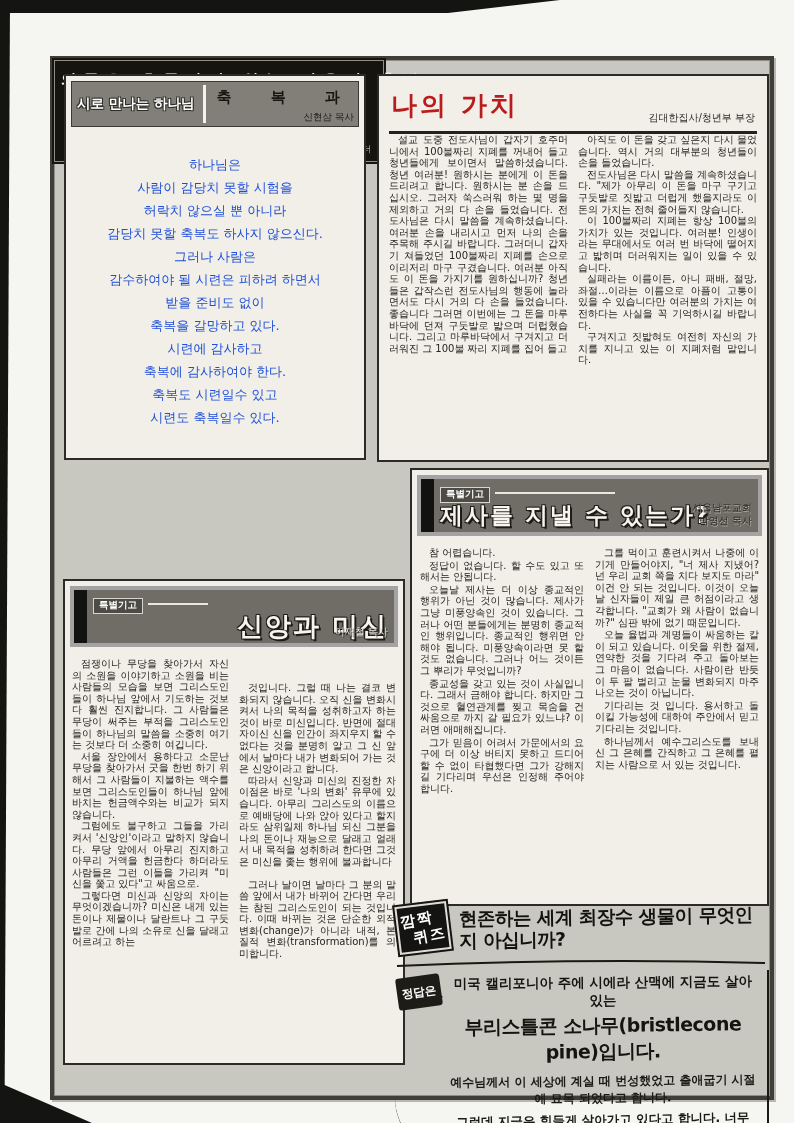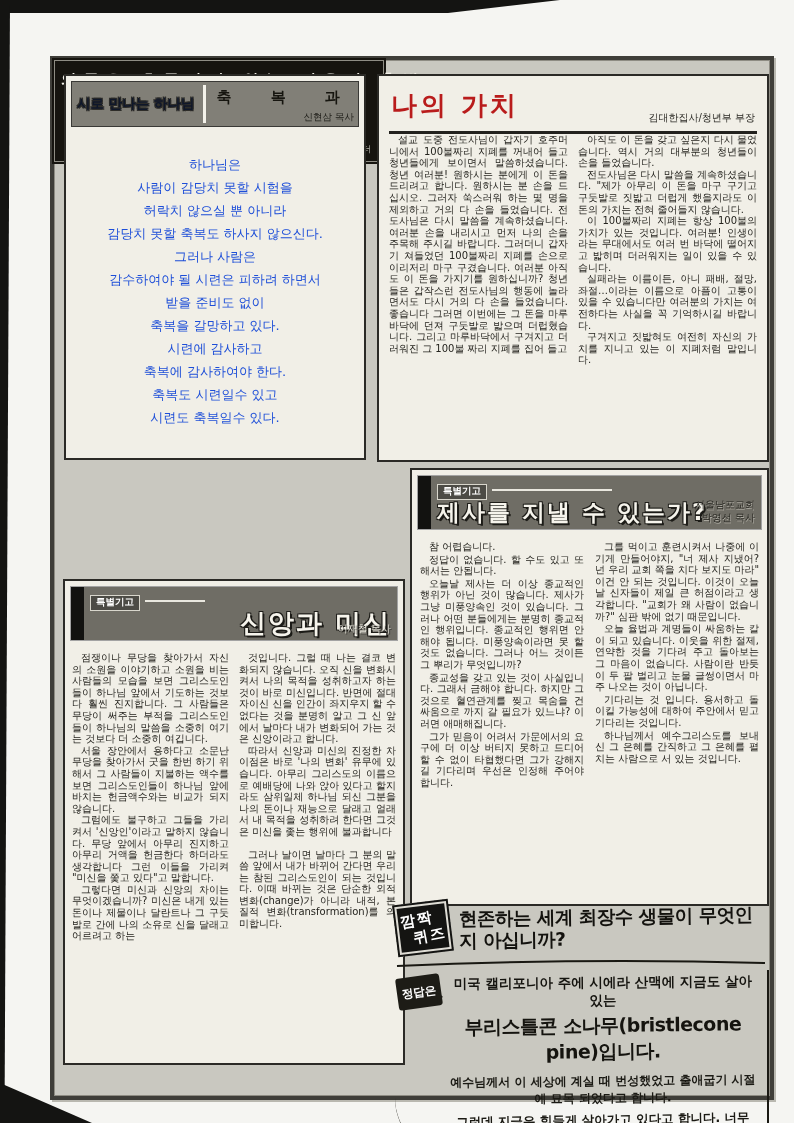--- a/index.html
+++ b/index.html
@@ -25,21 +25,21 @@
   }
   .box { position:absolute; background:#f1efe7; border:2px solid #2b2a26; }
 
   
   .poem-box { left:10px; top:14px; width:302px; height:386px; }
   .poem-header {
     position:relative; margin:5px; height:46px; background:#817f77;
     border:1px solid #3a3936; display:flex; align-items:stretch;
   }
   .poem-kicker {
-    align-self:center; padding:2px 5px; font-size:13.5px; font-weight:bold; color:#0f172a;
+    align-self:center; padding:2px 5px; font-size:13.5px; font-weight:bold; color:#ffffff;
     text-shadow:1px 1px 0 #2e2d29, -1px -1px 0 #2e2d29, 1px -1px 0 #2e2d29, -1px 1px 0 #2e2d29;
     white-space:nowrap;
   }
   .poem-header .vbar { width:3px; background:#f4f2ea; margin:3px 4px; }
   .poem-head-right { flex:1; position:relative; }
   .poem-title {
     position:absolute; left:6px; top:6px; right:2px;
     font-size:15px; font-weight:bold; color:#16150f;
     letter-spacing:17px; white-space:nowrap; overflow:hidden;
   }
@@ -64,21 +64,21 @@
     background:#16140f; border:1px solid #8f8d84; padding:9px 6px 0 6px;
     box-shadow:0 0 0 2px #16140f;
   }
   .quote-title {
     text-align:center; font-size:15.5px; font-weight:bold; letter-spacing:7px;
     color:#f3f1e9; white-space:nowrap;
   }
   .quote-lines { margin-top:7px; text-align:center; font-size:9px; line-height:14.5px; color:#b5b3aa; }
 
   
-  .art-header { position:relative; margin:5px; background:#6f6d65; border:1px solid #a3a3a3; display:flex; }
+  .art-header { position:relative; margin:5px; background:#6f6d65; border:4px solid #a3a3a3; display:flex; }
   .art-header .blackbar { width:13px; background:#121210; }
   .art-head-main { flex:1; position:relative; padding:3px 6px 4px 6px; }
   .kicker-chip {
     display:inline-block; font-size:9.5px; font-weight:bold; color:#fff;
     background:#4c4b45; border:1px solid #d8d6cc; padding:0 5px 1px 5px;
   }
   .kicker-rule { display:inline-block; vertical-align:middle; height:2px; background:#e9e7df; }
   .art-title {
     font-size:23px; font-weight:bold; letter-spacing:2px; line-height:25px; color:#f6f4ec; white-space:nowrap;
     text-shadow:-1px -1px 0 #1d1c18, 1px -1px 0 #1d1c18, -1px 1px 0 #1d1c18, 1px 1px 0 #1d1c18, 2px 2px 0 #1d1c18;
@@ -90,21 +90,21 @@
   .jesa-box { left:356px; top:408px; width:359px; height:438px; }
   .jesa-box .cols { padding:6px 8px;justify-content:center; }
   .jesa-box .col { width:166px; }
   .jesa-box .col + .col { margin-left:11px; }
   .jesa-box .para + .para { margin-top:1px; }
 
   
   .misin-box { left:9px; top:519px; width:342px; height:486px; }
   .misin-box .cols { padding:6px 7px; }
   .misin-box .col { width:158px; }
-  .misin-box .col + .col { margin-left:10px; }
+  .misin-box .col + .col { margin-left:10px;margin-top:24px; }
   .gap-top { margin-top:11px; }
 
   
   .quiz { position:absolute; left:341px; top:842px; width:374px; height:188px; }
   .quiz-row1 { display:flex; align-items:center; }
   .quiz-badge {
     width:56px; height:52px; background:#141412; color:#fff; flex:0 0 auto;
     box-shadow:inset 0 0 0 2px #141412, inset 0 0 0 4px rgba(245,243,235,.9);
     display:flex; flex-direction:column; justify-content:center;
     transform:rotate(-7deg); text-align:center;
@@ -216,42 +216,42 @@
     <div class="cols">
       <div class="col">
         <p class="para">참 어렵습니다.</p>
         <p class="para">정답이 없습니다. 할 수도 있고 또 해서는 안됩니다.</p>
         <p class="para">오늘날 제사는 더 이상 종교적인 행위가 아닌 것이 많습니다. 제사가 그냥 미풍양속인 것이 있습니다. 그러나 어떤 분들에게는 분명히 종교적인 행위입니다. 종교적인 행위면 안 해야 됩니다. 미풍양속이라면 못 할 것도 없습니다. 그러나 어느 것이든 그 뿌리가 무엇입니까?</p>
         <p class="para">종교성을 갖고 있는 것이 사실입니다. 그래서 금해야 합니다. 하지만 그것으로 혈연관계를 찢고 목숨을 건 싸움으로 까지 갈 필요가 있느냐? 이러면 애매해집니다.</p>
         <p class="para">그가 믿음이 어려서 가문에서의 요구에 더 이상 버티지 못하고 드디어 할 수 없이 타협했다면 그가 강해지길 기다리며 우선은 인정해 주어야 합니다.</p>
       </div>
       <div class="col">
         <p class="para">그를 먹이고 훈련시켜서 나중에 이기게 만들어야지, "너 제사 지냈어? 넌 우리 교회 쪽을 치다 보지도 마라" 이건 안 되는 것입니다. 이것이 오늘날 신자들이 제일 큰 허점이라고 생각합니다. "교회가 왜 사람이 없습니까?" 심판 밖에 없기 때문입니다.</p>
-        <p class="para">오늘 율법과 계명들이 싸움하는 칼이 되고 있습니다. 이웃을 위한 절제, 연약한 것을 기다려 주고 돌아보는 그 마음이 없습니다. 사람이란 반듯이 두 팔 벌리고 눈물 글썽이면서 마주 나오는 것이 아닙니다.</p>
+        <p class="para">오늘 율법과 계명들이 싸움하는 칼이 되고 있습니다. 이웃을 위한 절제, 연약한 것을 기다려 주고 돌아보는 그 마음이 없습니다. 사람이란 반듯이 두 팔 벌리고 눈물 변화되지 마주 나오는 것이 아닙니다.</p>
         <p class="para">기다리는 것 입니다. 용서하고 돌이킬 가능성에 대하여 주안에서 믿고 기다리는 것입니다.</p>
         <p class="para">하나님께서 예수그리스도를 보내신 그 은혜를 간직하고 그 은혜를 펼치는 사람으로 서 있는 것입니다.</p>
       </div>
     </div>
   </div>
 
   <div class="box misin-box">
     <div class="art-header">
       <div class="blackbar"></div>
       <div class="art-head-main">
         <span class="kicker-chip">특별기고</span>
         <span class="kicker-rule" style="width:60px;"></span>
         <div class="art-title" style="font-size:26px;text-align:right;">신앙과 미신</div>
         <div class="art-attrib" style="color:#e8e6dc; text-shadow:1px 1px 0 #2a2925;">이재철 목사</div>
       </div>
     </div>
     <div class="cols">
       <div class="col">
         <p class="para">점쟁이나 무당을 찾아가서 자신의 소원을 이야기하고 소원을 비는 사람들의 모습을 보면 그리스도인들이 하나님 앞에서 기도하는 것보다 훨씬 진지합니다. 그 사람들은 무당이 써주는 부적을 그리스도인들이 하나님의 말씀을 소중히 여기는 것보다 더 소중히 여깁니다.</p>
         <p class="para">서울 장안에서 용하다고 소문난 무당을 찾아가서 굿을 한번 하기 위해서 그 사람들이 지불하는 액수를 보면 그리스도인들이 하나님 앞에 바치는 헌금액수와는 비교가 되지 않습니다.</p>
-        <p class="para">그럼에도 불구하고 그들을 가리켜서 '신앙인'이라고 말하지 않습니다. 무당 앞에서 아무리 진지하고 아무리 거액을 헌금한다 하더라도 생각합니다 그런 이들을 가리켜 "미신을 쫓고 있다"고 말합니다.</p>
+        <p class="para">그럼에도 불구하고 그들을 가리켜서 '신앙인'이라고 말하지 않습니다. 무당 앞에서 아무리 진지하고 아무리 거액을 헌금한다 하더라도 사람들은 그런 이들을 가리켜 "미신을 쫓고 있다"고 싸움으로.</p>
         <p class="para">그렇다면 미신과 신앙의 차이는 무엇이겠습니까? 미신은 내게 있는 돈이나 제물이나 달란트나 그 구둣발로 간에 나의 소유로 신을 달래고 어르려고 하는</p>
       </div>
       <div class="col">
         <p class="para">것입니다. 그럴 때 나는 결코 변화되지 않습니다. 오직 신을 변화시켜서 나의 목적을 성취하고자 하는 것이 바로 미신입니다. 반면에 절대자이신 신을 인간이 좌지우지 할 수 없다는 것을 분명히 알고 그 신 앞에서 날마다 내가 변화되어 가는 것은 신앙이라고 합니다.</p>
         <p class="para">따라서 신앙과 미신의 진정한 차이점은 바로 '나의 변화' 유무에 있습니다. 아무리 그리스도의 이름으로 예배당에 나와 앉아 있다고 할지라도 삼위일체 하나님 되신 그분을 나의 돈이나 재능으로 달래고 얼래서 내 목적을 성취하려 한다면 그것은 미신을 좇는 행위에 불과합니다</p>
         <p class="para gap-top">그러나 날이면 날마다 그 분의 말씀 앞에서 내가 바뀌어 간다면 우리는 참된 그리스도인이 되는 것입니다. 이때 바뀌는 것은 단순한 외적 변화(change)가 아니라 내적, 본질적 변화(transformation)를 의미합니다.</p>
       </div>
     </div>
   </div>
 

